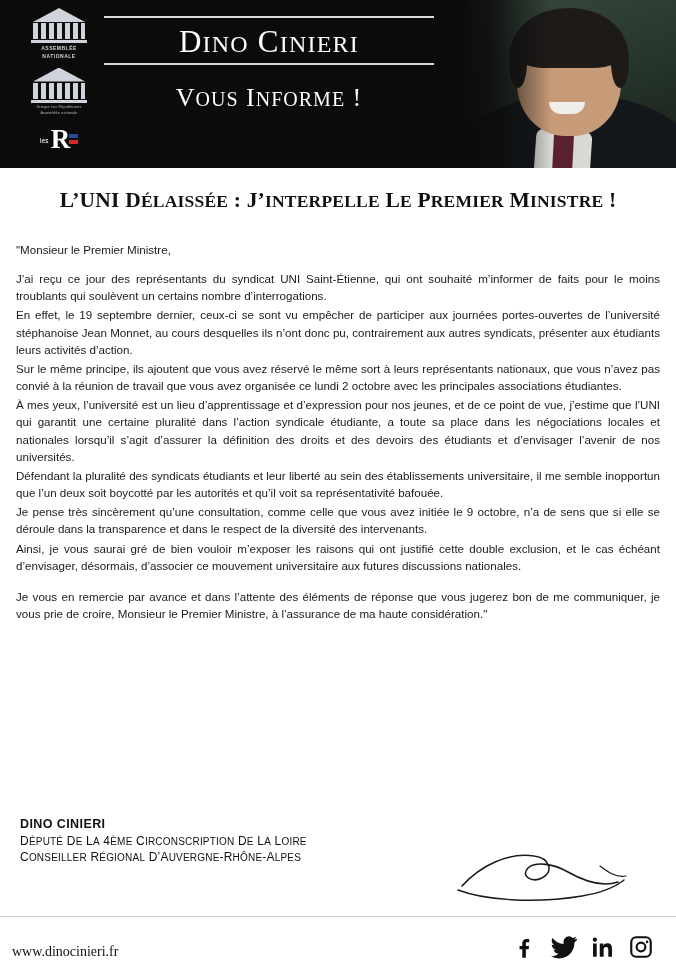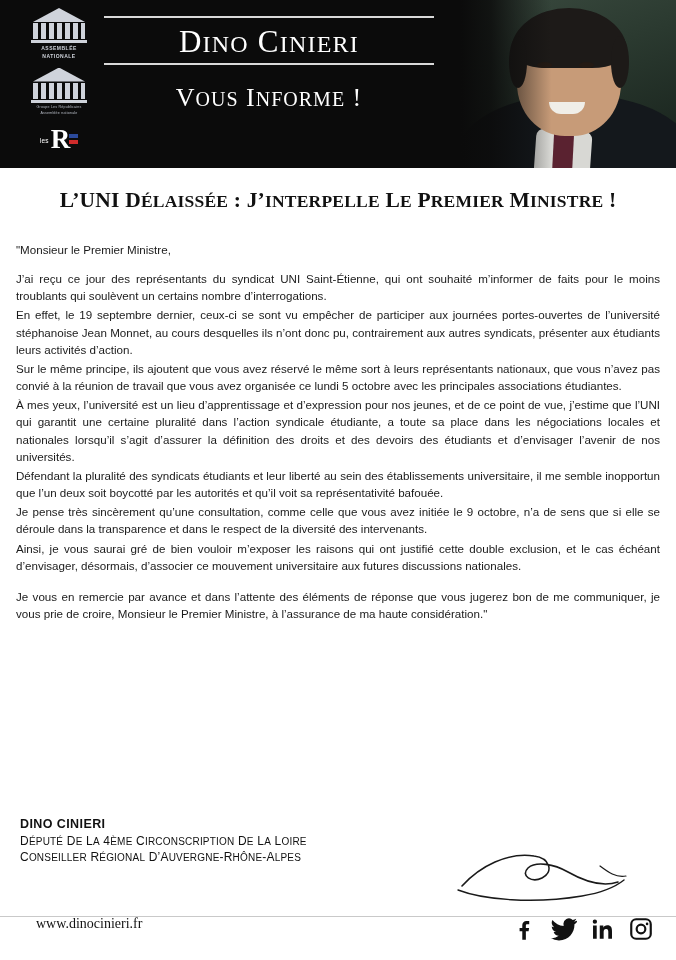--- a/index.html
+++ b/index.html
@@ -270,23 +270,23 @@
   .footer-rule {
     position: absolute;
     left: 0; right: 0; top: 916px;
     height: 1px;
     background: #c9c9c9;
   }
   .footer {
     position: absolute;
     left: 0; right: 0; top: 916px; bottom: 0;
     display: flex;
-    align-items: flex-start;
+    align-items: flex-end;
     justify-content: space-between;
-    padding: 0 22px 0 36px;
+    padding: 0 22px 0 12px;
   }
   .footer-url {
     font-family: "Liberation Serif", serif;
     font-size: 14px;
     color: #111111;
   }
   .socials {
     display: flex;
     align-items: center;
     gap: 12px;
@@ -351,21 +351,21 @@
     </div>
     <div class="header-sub">V<span class="sc">O</span><span class="sc">U</span><span class="sc">S</span> I<span class="sc">N</span><span class="sc">F</span><span class="sc">O</span><span class="sc">R</span><span class="sc">M</span><span class="sc">E</span> !</div>
   </div>
 
   <div class="doc-title">L’UNI D<span class="sc">É</span><span class="sc">L</span><span class="sc">A</span><span class="sc">I</span><span class="sc">S</span><span class="sc">S</span><span class="sc">É</span><span class="sc">E</span> : J’<span class="sc">I</span><span class="sc">N</span><span class="sc">T</span><span class="sc">E</span><span class="sc">R</span><span class="sc">P</span><span class="sc">E</span><span class="sc">L</span><span class="sc">L</span><span class="sc">E</span> L<span class="sc">E</span> P<span class="sc">R</span><span class="sc">E</span><span class="sc">M</span><span class="sc">I</span><span class="sc">E</span><span class="sc">R</span> M<span class="sc">I</span><span class="sc">N</span><span class="sc">I</span><span class="sc">S</span><span class="sc">T</span><span class="sc">R</span><span class="sc">E</span> !</div>
 
   <div class="body">
     <p class="opening">"Monsieur le Premier Ministre,</p>
     <p>J’ai reçu ce jour des représentants du syndicat UNI Saint-Étienne, qui ont souhaité m’informer de faits pour le moins troublants qui soulèvent un certains nombre d’interrogations.</p>
     <p>En effet, le 19 septembre dernier, ceux-ci se sont vu empêcher de participer aux journées portes-ouvertes de l’université stéphanoise Jean Monnet, au cours desquelles ils n’ont donc pu, contrairement aux autres syndicats, présenter aux étudiants leurs activités d’action.</p>
-    <p>Sur le même principe, ils ajoutent que vous avez réservé le même sort à leurs représentants nationaux, que vous n’avez pas convié à la réunion de travail que vous avez organisée ce lundi 5 octobre avec les principales associations étudiantes.</p>
+    <p>Sur le même principe, ils ajoutent que vous avez réservé le même sort à leurs représentants nationaux, que vous n’avez pas convié à la réunion de travail que vous avez organisée ce lundi 2 octobre avec les principales associations étudiantes.</p>
     <p>À mes yeux, l’université est un lieu d’apprentissage et d’expression pour nos jeunes, et de ce point de vue, j’estime que l’UNI qui garantit une certaine pluralité dans l’action syndicale étudiante, a toute sa place dans les négociations locales et nationales lorsqu’il s’agit d’assurer la définition des droits et des devoirs des étudiants et d’envisager l’avenir de nos universités.</p>
     <p>Défendant la pluralité des syndicats étudiants et leur liberté au sein des établissements universitaire, il me semble inopportun que l’un deux soit boycotté par les autorités et qu’il voit sa représentativité bafouée.</p>
     <p>Je pense très sincèrement qu’une consultation, comme celle que vous avez initiée le 9 octobre, n’a de sens que si elle se déroule dans la transparence et dans le respect de la diversité des intervenants.</p>
     <p>Ainsi, je vous saurai gré de bien vouloir m’exposer les raisons qui ont justifié cette double exclusion, et le cas échéant d’envisager, désormais, d’associer ce mouvement universitaire aux futures discussions nationales.</p>
     <p class="gap">Je vous en remercie par avance et dans l’attente des éléments de réponse que vous jugerez bon de me communiquer, je vous prie de croire, Monsieur le Premier Ministre, à l’assurance de ma haute considération."</p>
   </div>
 
   <div class="sigblock">
     <div class="sig-name">D<span class="sc">I</span><span class="sc">N</span><span class="sc">O</span> C<span class="sc">I</span><span class="sc">N</span><span class="sc">I</span><span class="sc">E</span><span class="sc">R</span><span class="sc">I</span></div>
     <div class="sig-role">D<span class="sc">É</span><span class="sc">P</span><span class="sc">U</span><span class="sc">T</span><span class="sc">É</span> D<span class="sc">E</span> L<span class="sc">A</span> 4<span class="sc">È</span><span class="sc">M</span><span class="sc">E</span> C<span class="sc">I</span><span class="sc">R</span><span class="sc">C</span><span class="sc">O</span><span class="sc">N</span><span class="sc">S</span><span class="sc">C</span><span class="sc">R</span><span class="sc">I</span><span class="sc">P</span><span class="sc">T</span><span class="sc">I</span><span class="sc">O</span><span class="sc">N</span> D<span class="sc">E</span> L<span class="sc">A</span> L<span class="sc">O</span><span class="sc">I</span><span class="sc">R</span><span class="sc">E</span></div>

